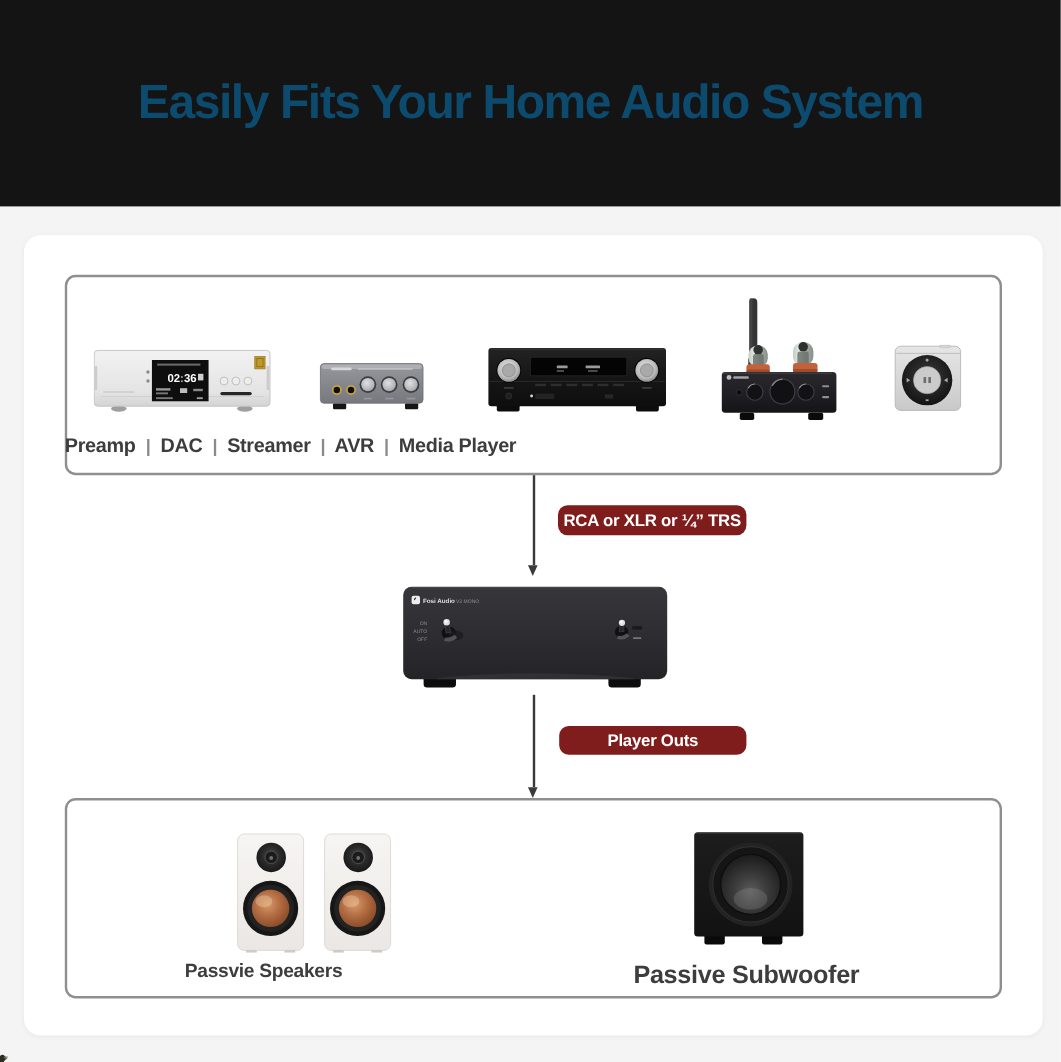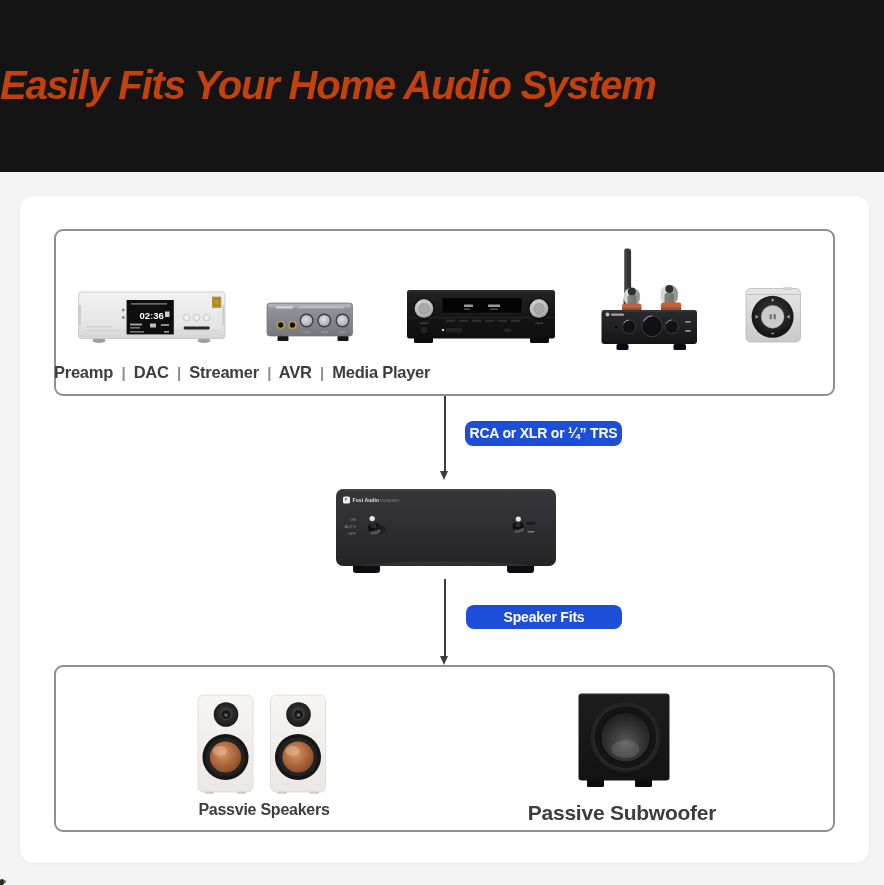--- a/index.html
+++ b/index.html
@@ -1,37 +1,37 @@
 <!DOCTYPE html>
 <html><head>
 <meta charset="utf-8">
 <style>
   html,body{margin:0;padding:0;}
   body{width:884px;height:885px;background:#f4f4f4;font-family:"Liberation Sans",sans-serif;overflow:hidden;}
   .abs{position:absolute;}
   #stage{position:relative;width:884px;height:885px;}
   #banner{left:0;top:0;width:884px;height:172px;background:#141414;}
-  #title{left:0;top:63px;width:884px;text-align:left;color:#c2410c;font-size:40px;font-weight:bold;letter-spacing:-1.2px;font-style:italic;}
+  #title{left:0;top:63px;width:884px;text-align:center;color:#0c4a6e;font-size:40px;font-weight:bold;letter-spacing:-1.2px;}
   #card{left:20px;top:196px;width:849px;height:667px;background:#fff;border-radius:14px;box-shadow:0 1px 4px rgba(0,0,0,0.05);}
   .obox{border:2px solid #8f8f8f;border-radius:9px;background:#fff;}
   #srcbox{left:54px;top:229px;width:777px;height:163px;}
   #spkbox{left:54px;top:665px;width:777px;height:163px;}
   .devlabel{font-weight:bold;color:#3d3d3d;font-size:16.5px;letter-spacing:-0.25px;}
   #srclabel{left:54px;top:363px;width:777px;}
   .sep{color:#8a8a8a;font-weight:bold;padding:0 4px;font-size:15px;}
-  .badge{background:#1d4ed8;color:#fff;font-weight:bold;font-size:14px;border-radius:8px;text-align:center;letter-spacing:-0.2px;}
+  .badge{background:#7f1d1d;color:#fff;font-weight:bold;font-size:14px;border-radius:8px;text-align:center;letter-spacing:-0.2px;}
   #badge1{left:465px;top:421px;width:157px;height:25px;line-height:25px;}
   #badge2{left:466px;top:605px;width:156px;height:24px;line-height:24px;}
   .vline{width:2px;background:#3a3a3a;}
   #line1{left:444px;top:396px;height:75px;}
   #line2{left:444px;top:579px;height:77px;}
   .ah{width:0;height:0;border-left:4.5px solid transparent;border-right:4.5px solid transparent;border-top:9px solid #3a3a3a;}
   #ah1{left:440px;top:471px;}
   #ah2{left:440px;top:656px;}
-  #spklabel1{left:154px;top:801px;width:220px;text-align:center;font-size:16px;}
+  #spklabel1{left:154px;top:801px;width:220px;text-align:left;font-size:16px;}
   #spklabel2{left:512px;top:801px;width:220px;text-align:center;font-size:21px;}
 </style>
 </head>
 <body>
 <div id="stage">
   <div class="abs" id="card"></div>
   <div class="abs" id="banner"></div>
   <div class="abs" id="title">Easily Fits Your Home Audio System</div>
   <div class="abs obox" id="srcbox"></div>
   <div class="abs obox" id="spkbox"></div>
@@ -263,21 +263,21 @@
       <path d="M 180 45 Q 185.5 47.5 190.5 43 L 188.5 40.8 Q 184.5 43.8 181.5 42.6 Z" fill="#5f5f66" opacity="0.8"></path>
       <polygon points="182,39.5 186,39.2 185.6,31.9 182.6,32.1" fill="#27272a" stroke="#47474d" stroke-width="0.5"></polygon>
       <circle cx="184.3" cy="32" r="2.6" fill="#dfe1e4"></circle>
       <circle cx="183.8" cy="31.3" r="1" fill="#ffffff"></circle>
       <rect x="192.5" y="34.5" width="9" height="3.5" rx="0.8" fill="#1a1a1d" stroke="#36363b" stroke-width="0.5"></rect>
       <rect x="193.5" y="44" width="7" height="1.6" rx="0.8" fill="#76767c"></rect>
     </g>
   </svg>
   <div class="abs vline" id="line2"></div>
   <div class="abs ah" id="ah2"></div>
-  <div class="abs badge" id="badge2">Speaker Fits</div>
+  <div class="abs badge" id="badge2">Player Outs</div>
 
   <svg class="abs" style="left:196px;top:693px" width="133" height="103" viewBox="0 0 133 103">
     <defs>
       <linearGradient id="cab" x1="0" y1="0" x2="0" y2="1">
         <stop offset="0" stop-color="#f7f5f3"></stop>
           <stop offset="1" stop-color="#eae7e4"></stop>
       </linearGradient>
       <radialGradient id="tweet" cx="0.5" cy="0.45" r="0.65">
         <stop offset="0" stop-color="#565656"></stop>
           <stop offset="0.45" stop-color="#2b2b2b"></stop>

